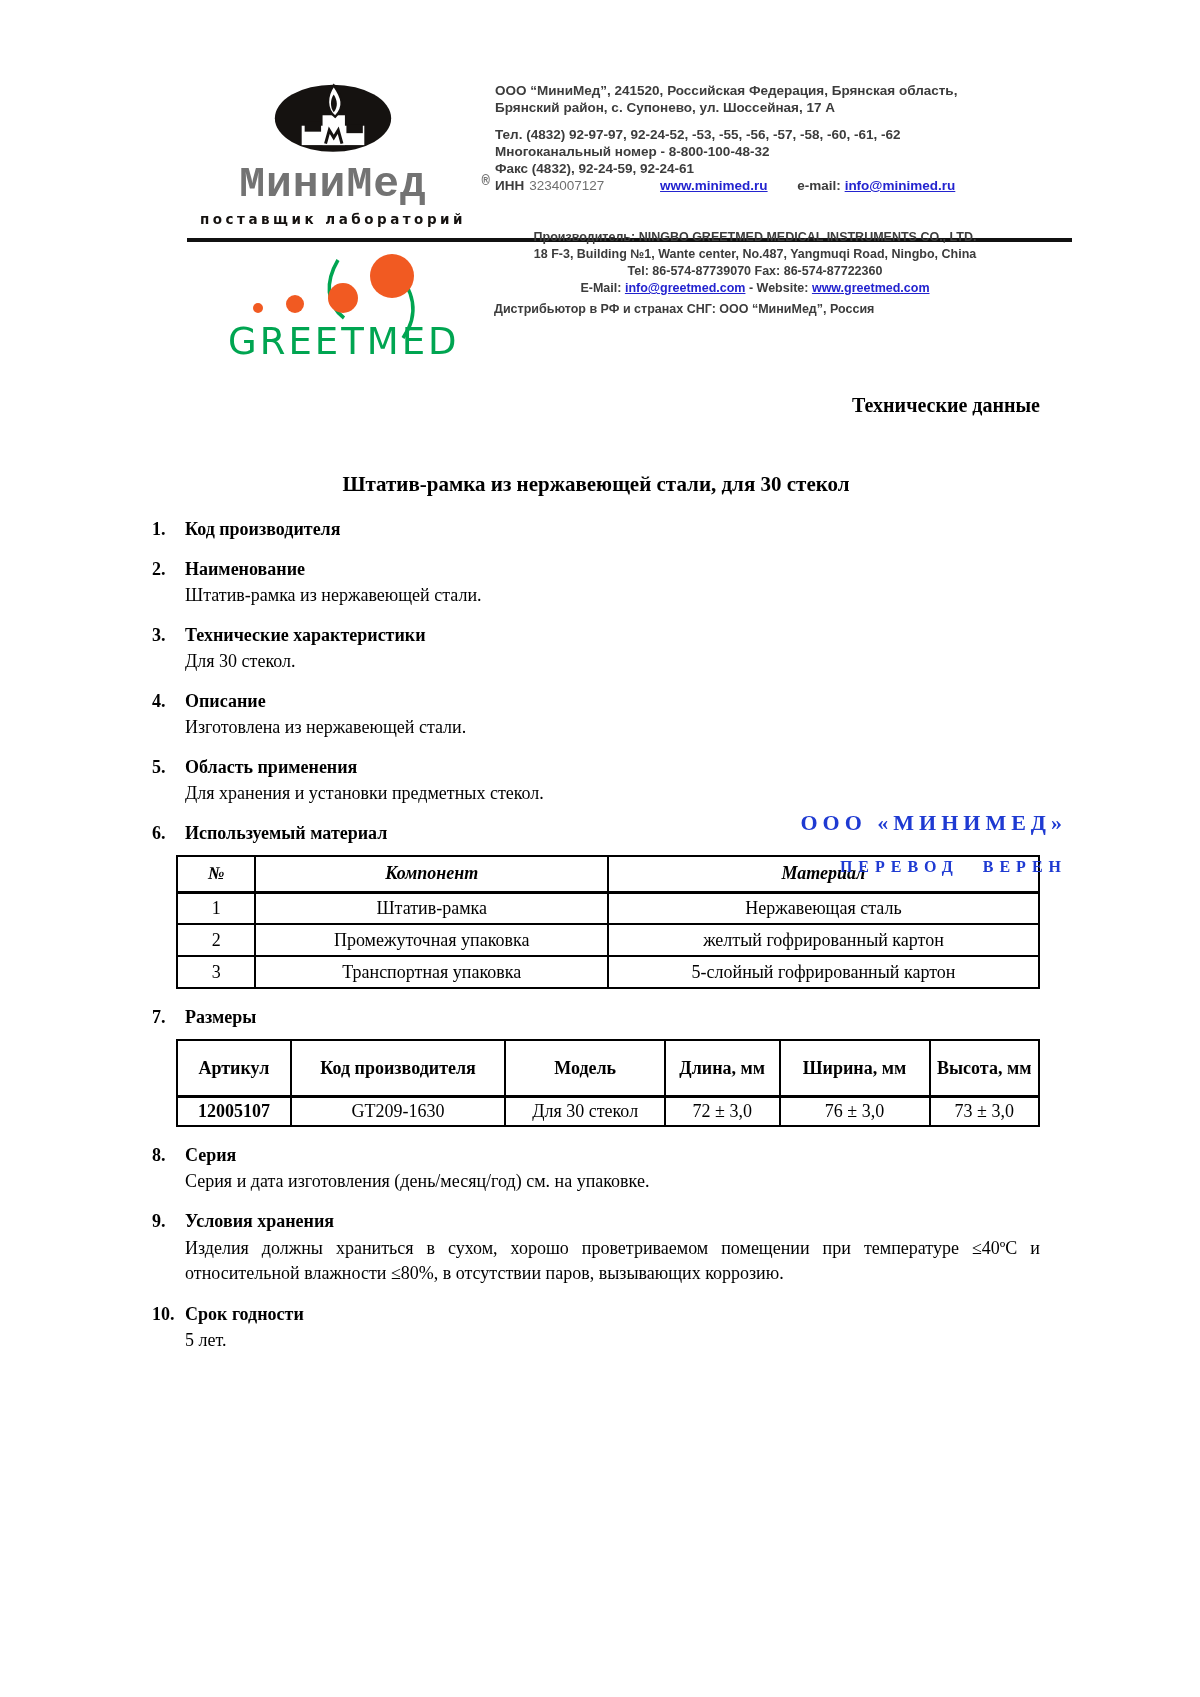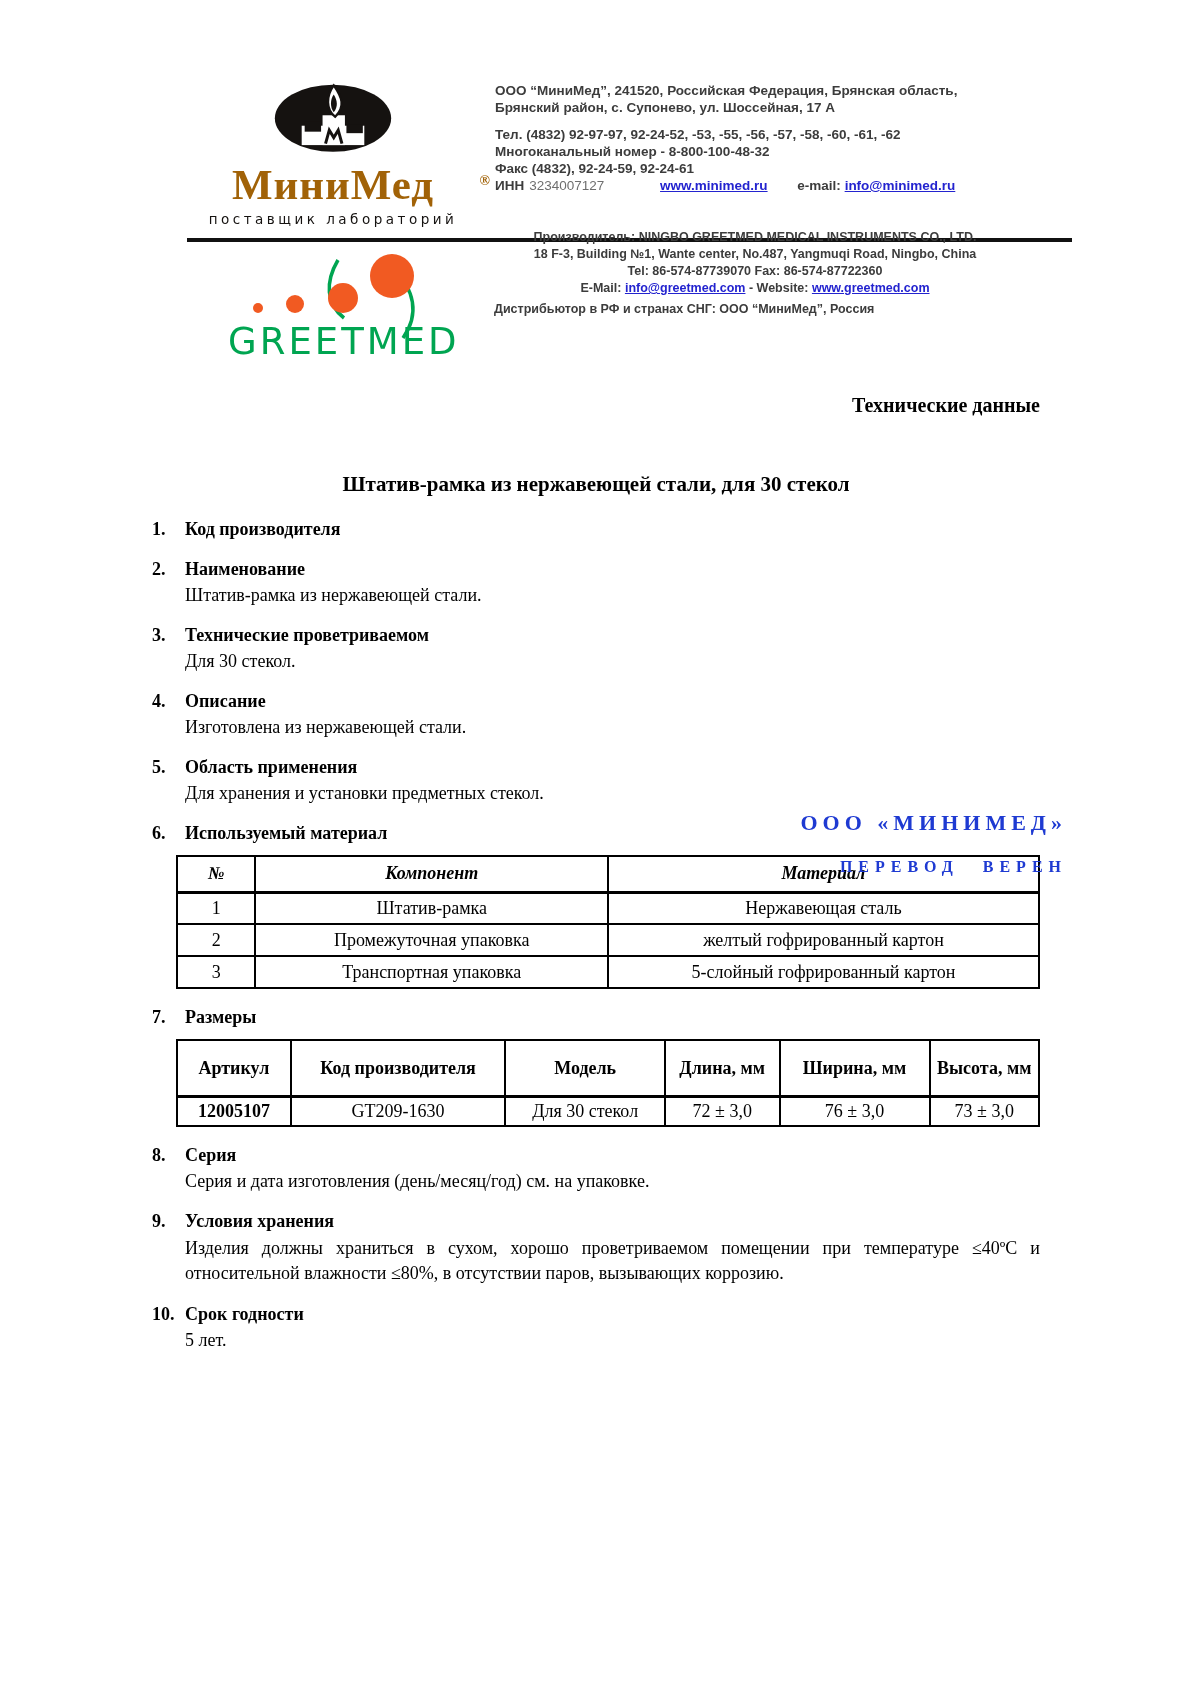--- a/index.html
+++ b/index.html
@@ -6,26 +6,26 @@
   html,body { background:#ffffff; }
   .page {
     position:relative; width:1200px; height:1697px; background:#ffffff;
     font-family:"Liberation Serif", serif; color:#000; overflow:hidden;
   }
 
   
   .minimed-logo { position:absolute; left:183px; top:78px; width:300px; text-align:center; }
   .minimed-logo svg { display:block; margin:0 auto; }
   .minimed-name {
-    position:relative; font-family:Liberation Serif, serif; font-weight:800;
-    font-size:43px; letter-spacing:1px; color:#a16207; line-height:46px; margin-top:2px;
+    position:relative; font-family:Liberation Mono, monospace; font-weight:800;
+    font-size:43px; letter-spacing:1px; color:#737373; line-height:46px; margin-top:2px;
   }
   .reg-mark { position:absolute; top:-4px; right:-8px; font-size:14px; font-weight:700; }
   .minimed-tagline {
-    font-family:"DejaVu Sans", sans-serif; font-weight:400; font-size:13.5px;
+    font-family:"DejaVu Sans", sans-serif; font-weight:700; font-size:13.5px;
     letter-spacing:3.5px; color:#151210; margin-top:3px; white-space:nowrap;
   }
 
   
   .company-block {
     position:absolute; left:495px; top:82px; width:545px;
     font-family:"Liberation Sans", sans-serif; font-weight:700; font-size:13.5px;
     line-height:17px; color:#3c3c3c;
   }
   .company-block .para-gap { height:10px; }
@@ -168,21 +168,21 @@
         <div class="item-num">2.</div>
         <div class="item-content">
           <div class="item-heading">Наименование</div>
           <div class="item-body">Штатив-рамка из нержавеющей стали.</div>
         </div>
       </div>
 
       <div class="item">
         <div class="item-num">3.</div>
         <div class="item-content">
-          <div class="item-heading">Технические проветриваемом</div>
+          <div class="item-heading">Технические характеристики</div>
           <div class="item-body">Для 30 стекол.</div>
         </div>
       </div>
 
       <div class="item">
         <div class="item-num">4.</div>
         <div class="item-content">
           <div class="item-heading">Описание</div>
           <div class="item-body">Изготовлена из нержавеющей стали.</div>
         </div>

